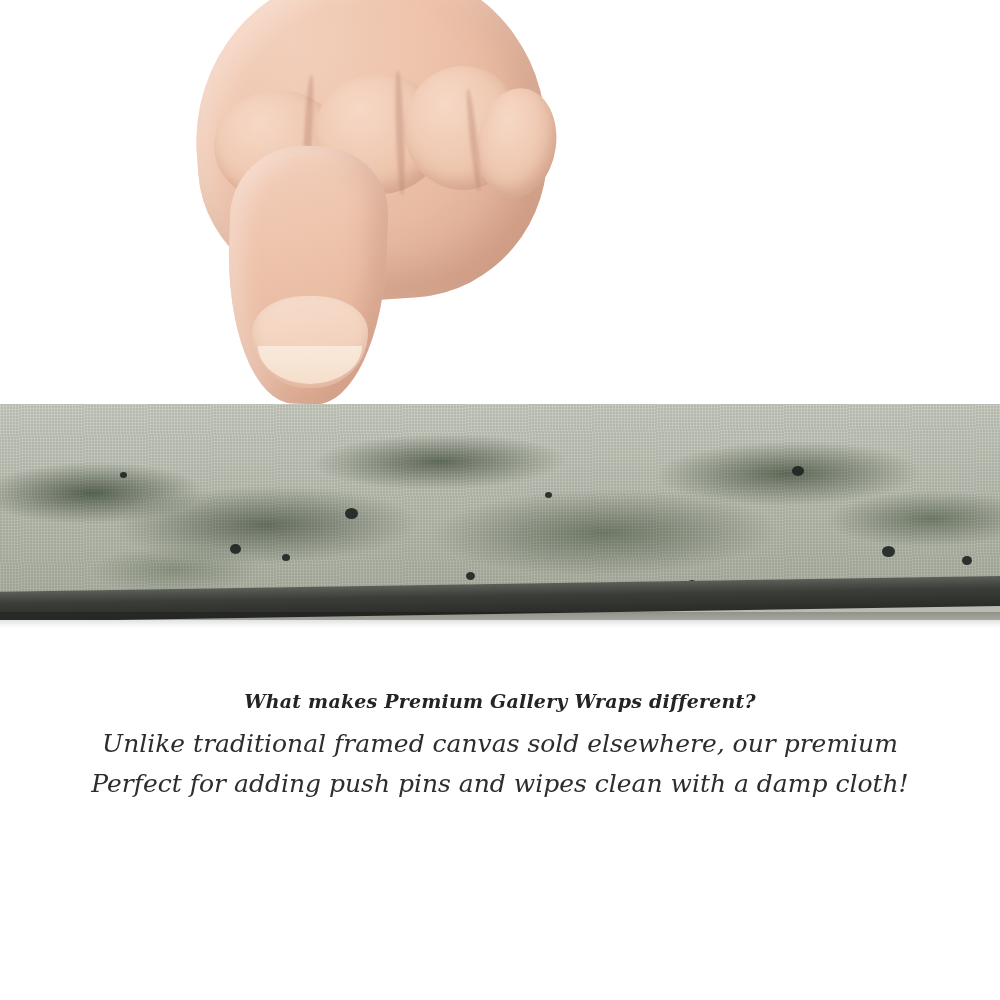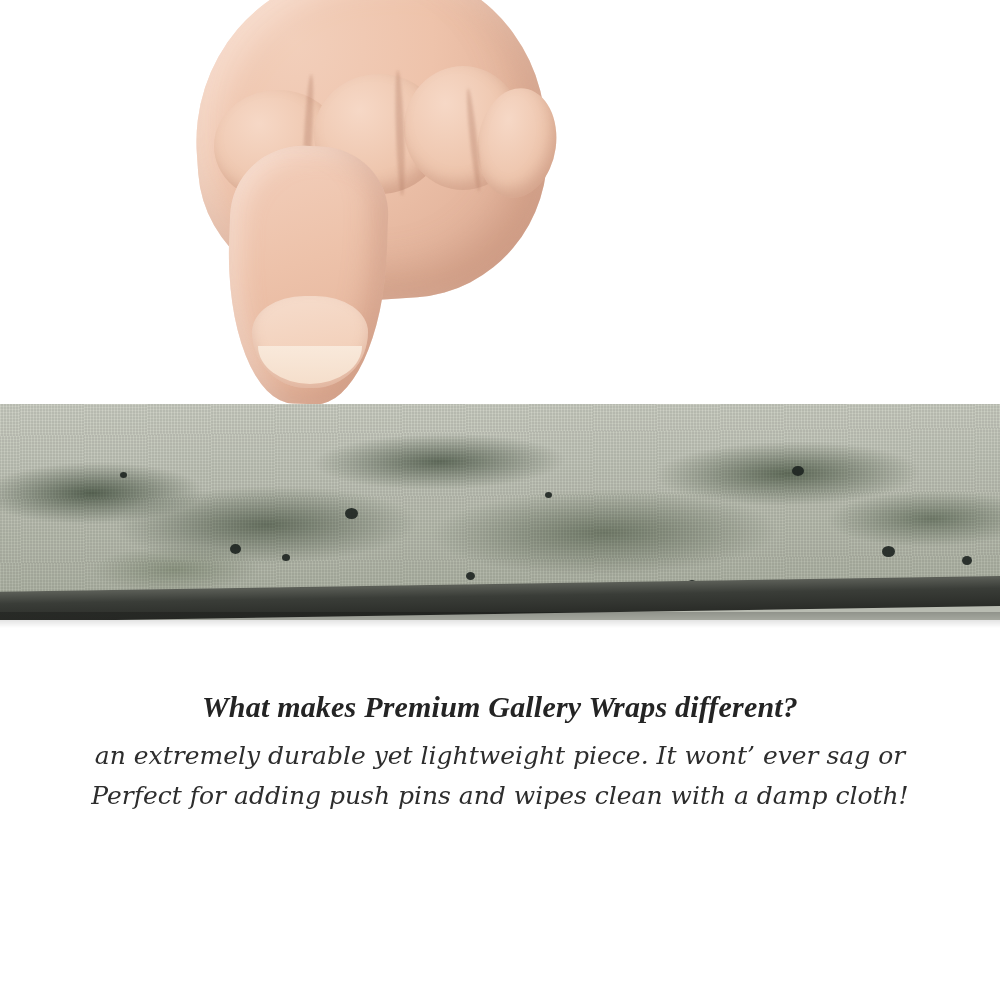--- a/index.html
+++ b/index.html
@@ -178,26 +178,25 @@
     position: absolute;
     left: 0;
     top: 690px;
     width: 1000px;
     text-align: center;
     color: #2a2a2a;
     font-family: "DejaVu Serif", serif;
     font-style: italic;
   }
   .caption-title {
-    font-size: 30px;
+    font-size: 19px;
     font-weight: 700;
     letter-spacing: 0.2px;
     margin: 0 0 12px 0;
     color: #242424;
-    font-family: Liberation Serif, serif;
   }
   .caption-line {
     font-size: 25px;
     line-height: 40px;
     margin: 0;
     color: #2d2d2d;
   }
   .caption-last {
   }
 </style>
@@ -238,17 +237,17 @@
       <div class="speck" style="left:120px; top:68px; width:7px; height:6px;"></div>
 
       <div class="edge-dark"></div>
     </div>
 
     <div class="edge-shadow"></div>
   </div>
 
   <div class="caption">
     <p class="caption-title">What makes Premium Gallery Wraps different?</p>
-    <p class="caption-line">an extremely durable yet lightweight piece. It wont’ ever sag or</p>
+    <p class="caption-line">Unlike traditional framed canvas sold elsewhere, our premium</p>
     <p class="caption-line caption-last">Perfect for adding push pins and wipes clean with a damp cloth!</p>
   </div>
 
 </div>
 
 </body></html>

